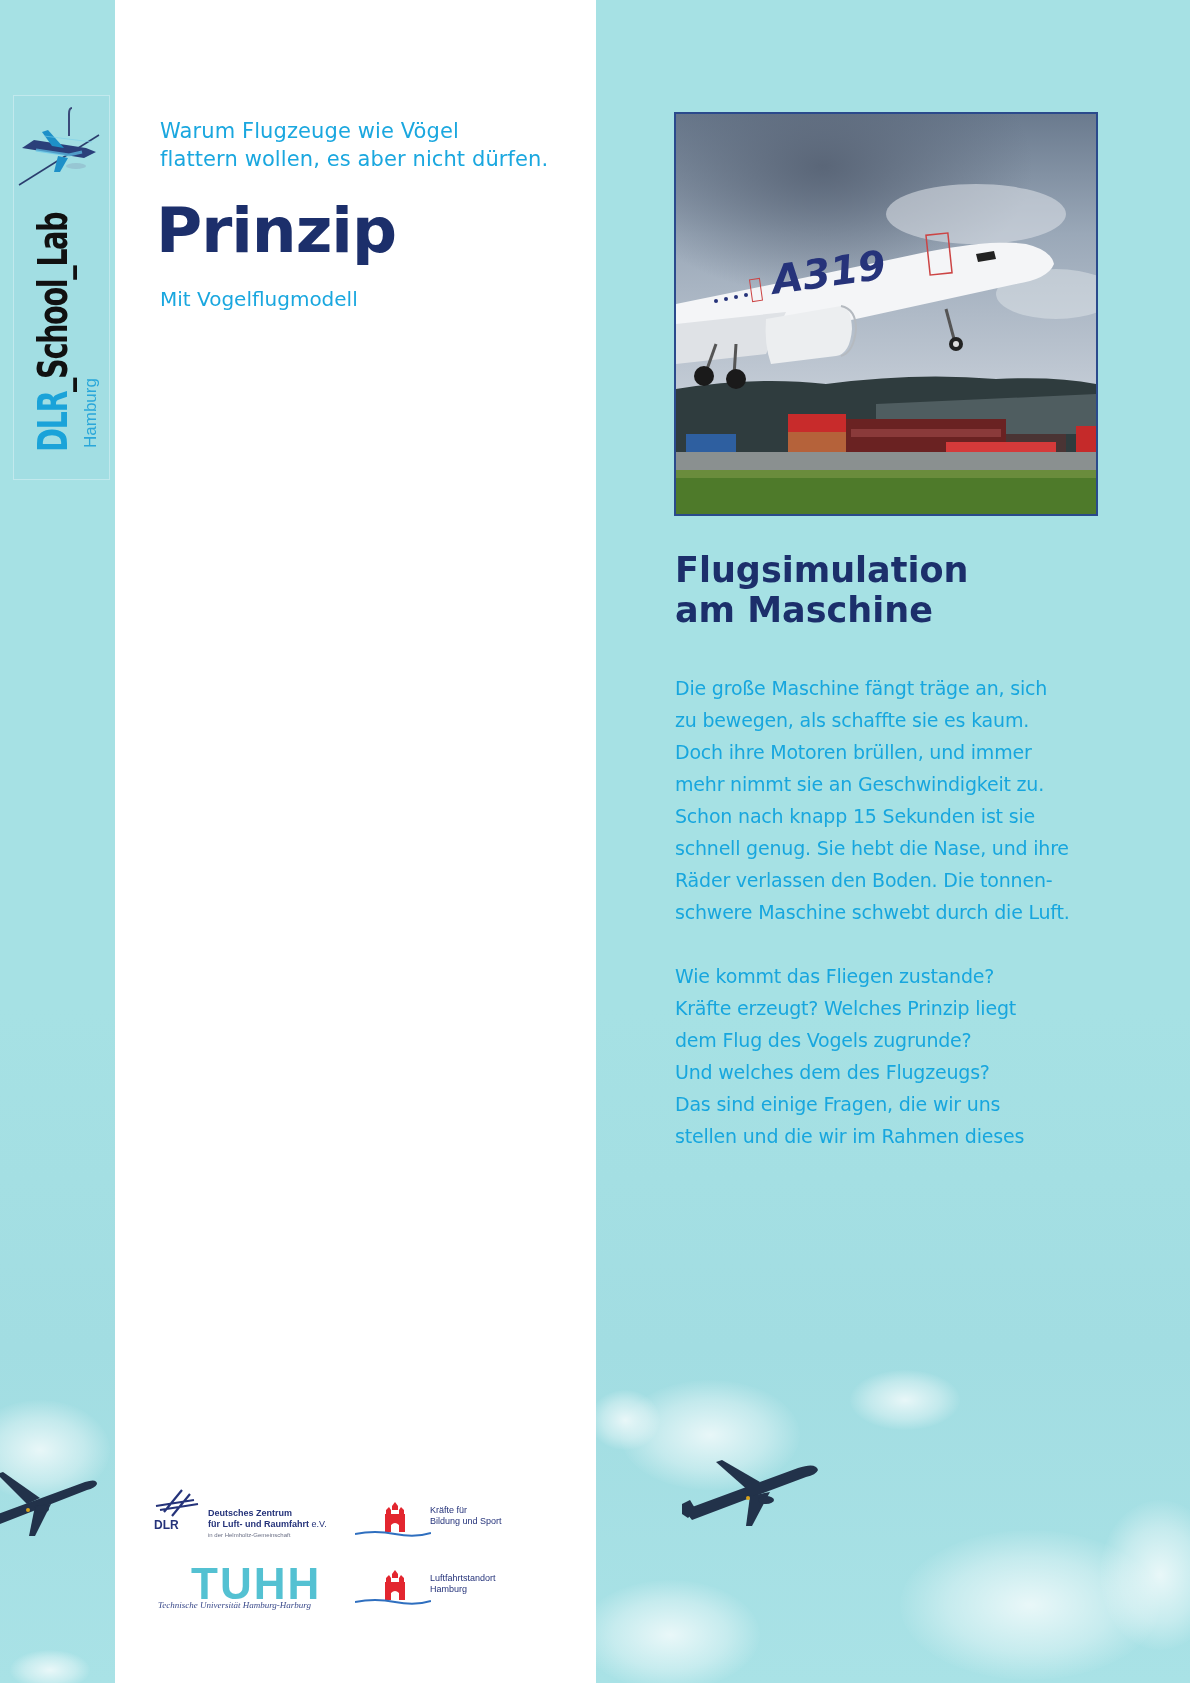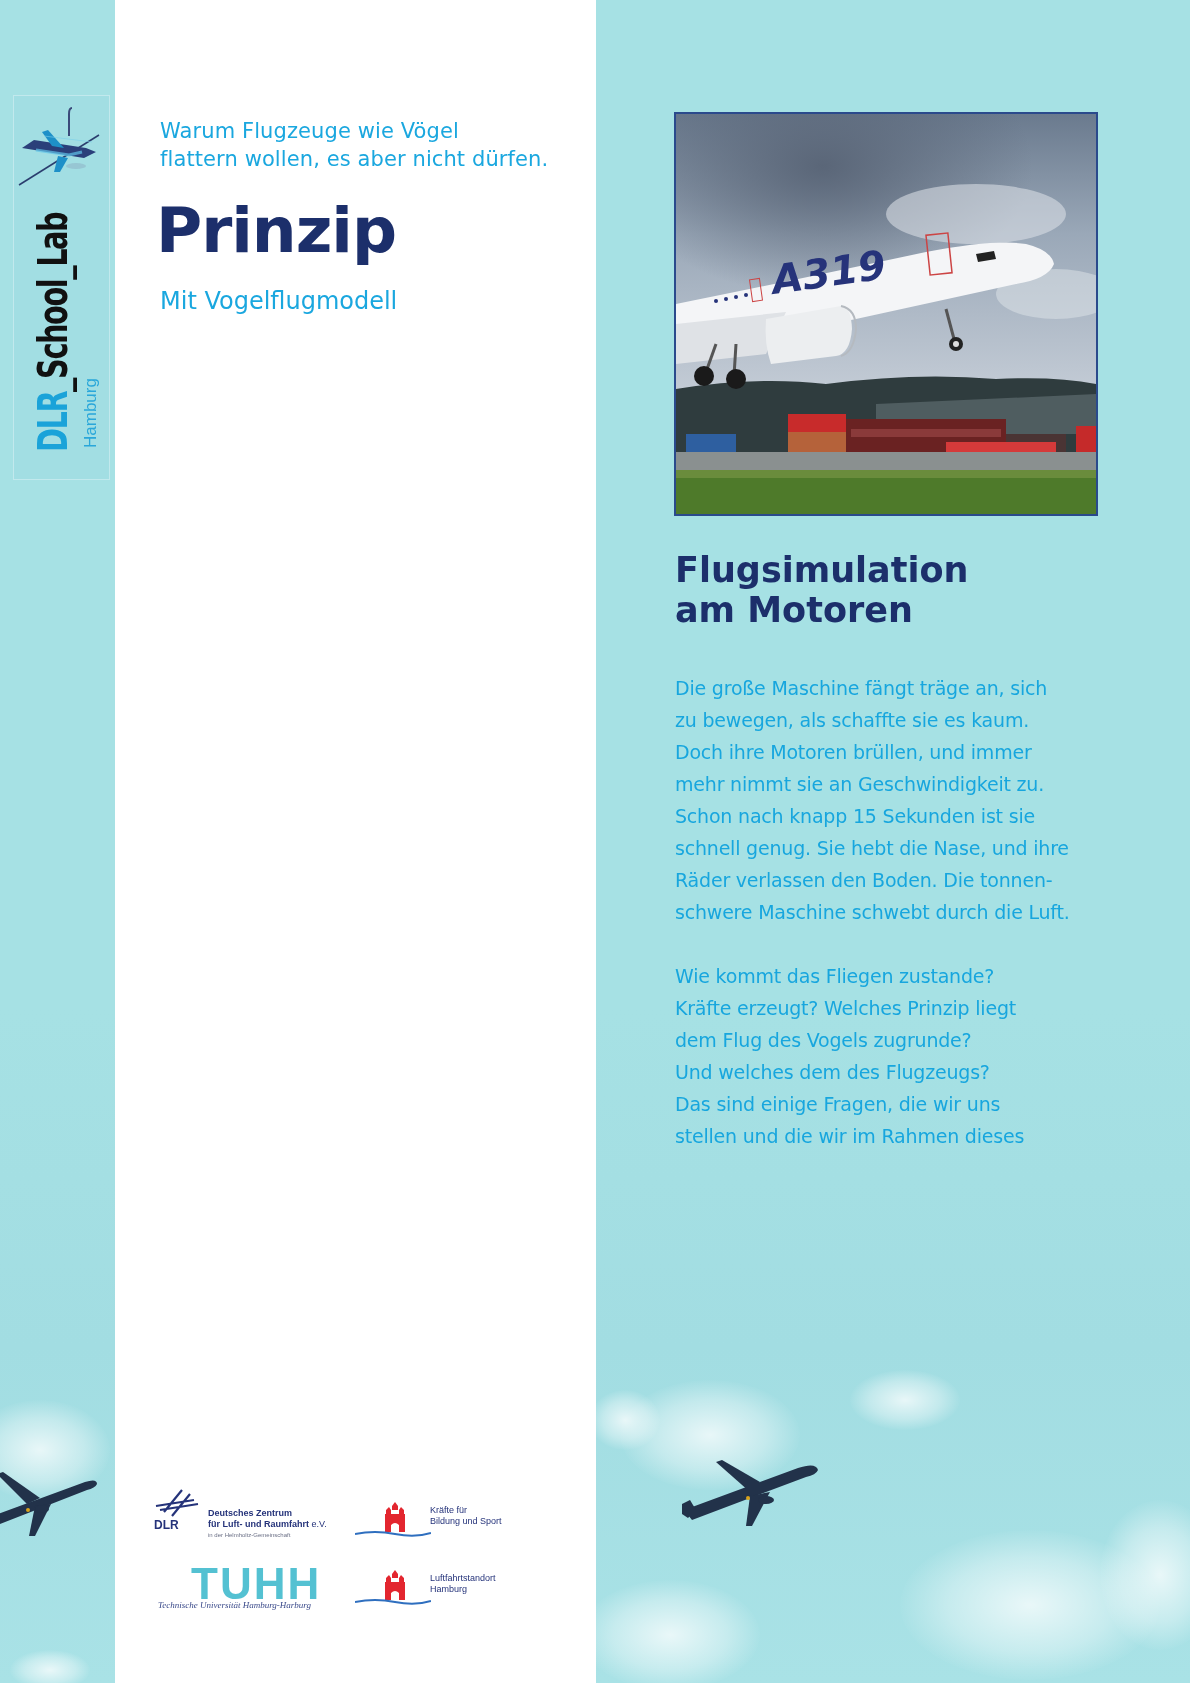--- a/index.html
+++ b/index.html
@@ -47,21 +47,21 @@
       font-family: "DejaVu Sans", sans-serif; font-size: 21px; line-height: 28px; color: #1aa7df;
       letter-spacing: 0.1px;
     }
     .main-title {
       position: absolute; left: 156px; top: 196px;
       font-family: "DejaVu Sans", sans-serif; font-weight: bold; font-size: 63px; line-height: 70px;
       color: #1c2f6b; letter-spacing: -1px;
     }
     .sub-title {
       position: absolute; left: 160px; top: 287px;
-      font-family: "DejaVu Sans", sans-serif; font-size: 24px; color: #1aa7df;
+      font-family: "DejaVu Sans", sans-serif; font-size: 20px; color: #1aa7df;
     }
     
     .logo { position: absolute; }
     .logo-text {
       font-family: "Liberation Sans", sans-serif; color: #25337a; font-size: 9px; line-height: 11px;
     }
     .tuhh {
       font-family: "Liberation Sans", sans-serif; font-weight: bold; font-size: 44px; line-height: 44px;
       color: #54c1d2; letter-spacing: 2px;
     }
@@ -229,21 +229,21 @@
     <circle cx="280" cy="230" r="3" fill="#ddd"></circle>
     <line x1="40" y1="230" x2="30" y2="258" stroke="#555" stroke-width="3"></line>
     <line x1="60" y1="230" x2="58" y2="262" stroke="#555" stroke-width="3"></line>
     <circle cx="28" cy="262" r="10" fill="#1a1a1a"></circle>
     <circle cx="60" cy="265" r="10" fill="#1a1a1a"></circle>
   </svg>
 </div>
 
 <div class="section-title">
   <div>Flugsimulation</div>
-  <div>am Motoren</div>
+  <div>am Maschine</div>
 </div>
 
 <div class="body-para" style="top:672px;">
   <div>Die große Maschine fängt träge an, sich</div>
   <div>zu bewegen, als schaffte sie es kaum.</div>
   <div>Doch ihre Motoren brüllen, und immer</div>
   <div>mehr nimmt sie an Geschwindigkeit zu.</div>
   <div>Schon nach knapp 15 Sekunden ist sie</div>
   <div>schnell genug. Sie hebt die Nase, und ihre</div>
   <div>Räder verlassen den Boden. Die tonnen-</div>

